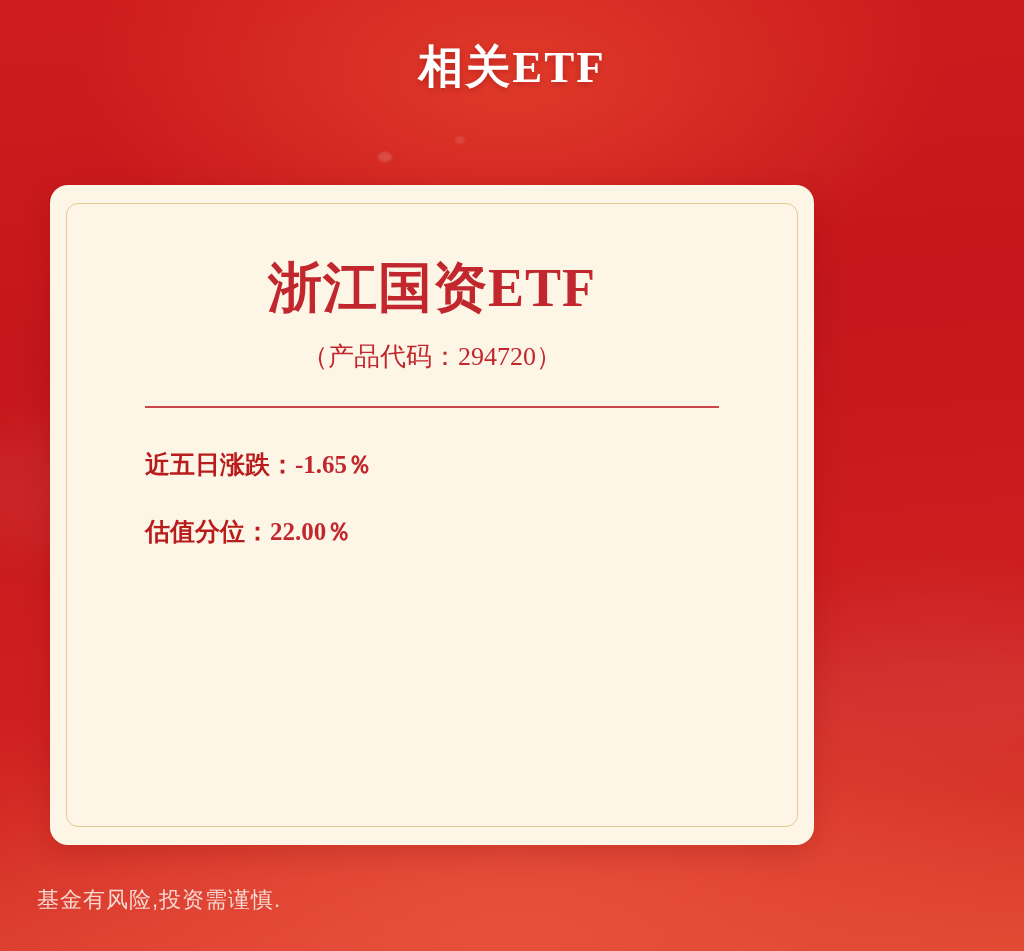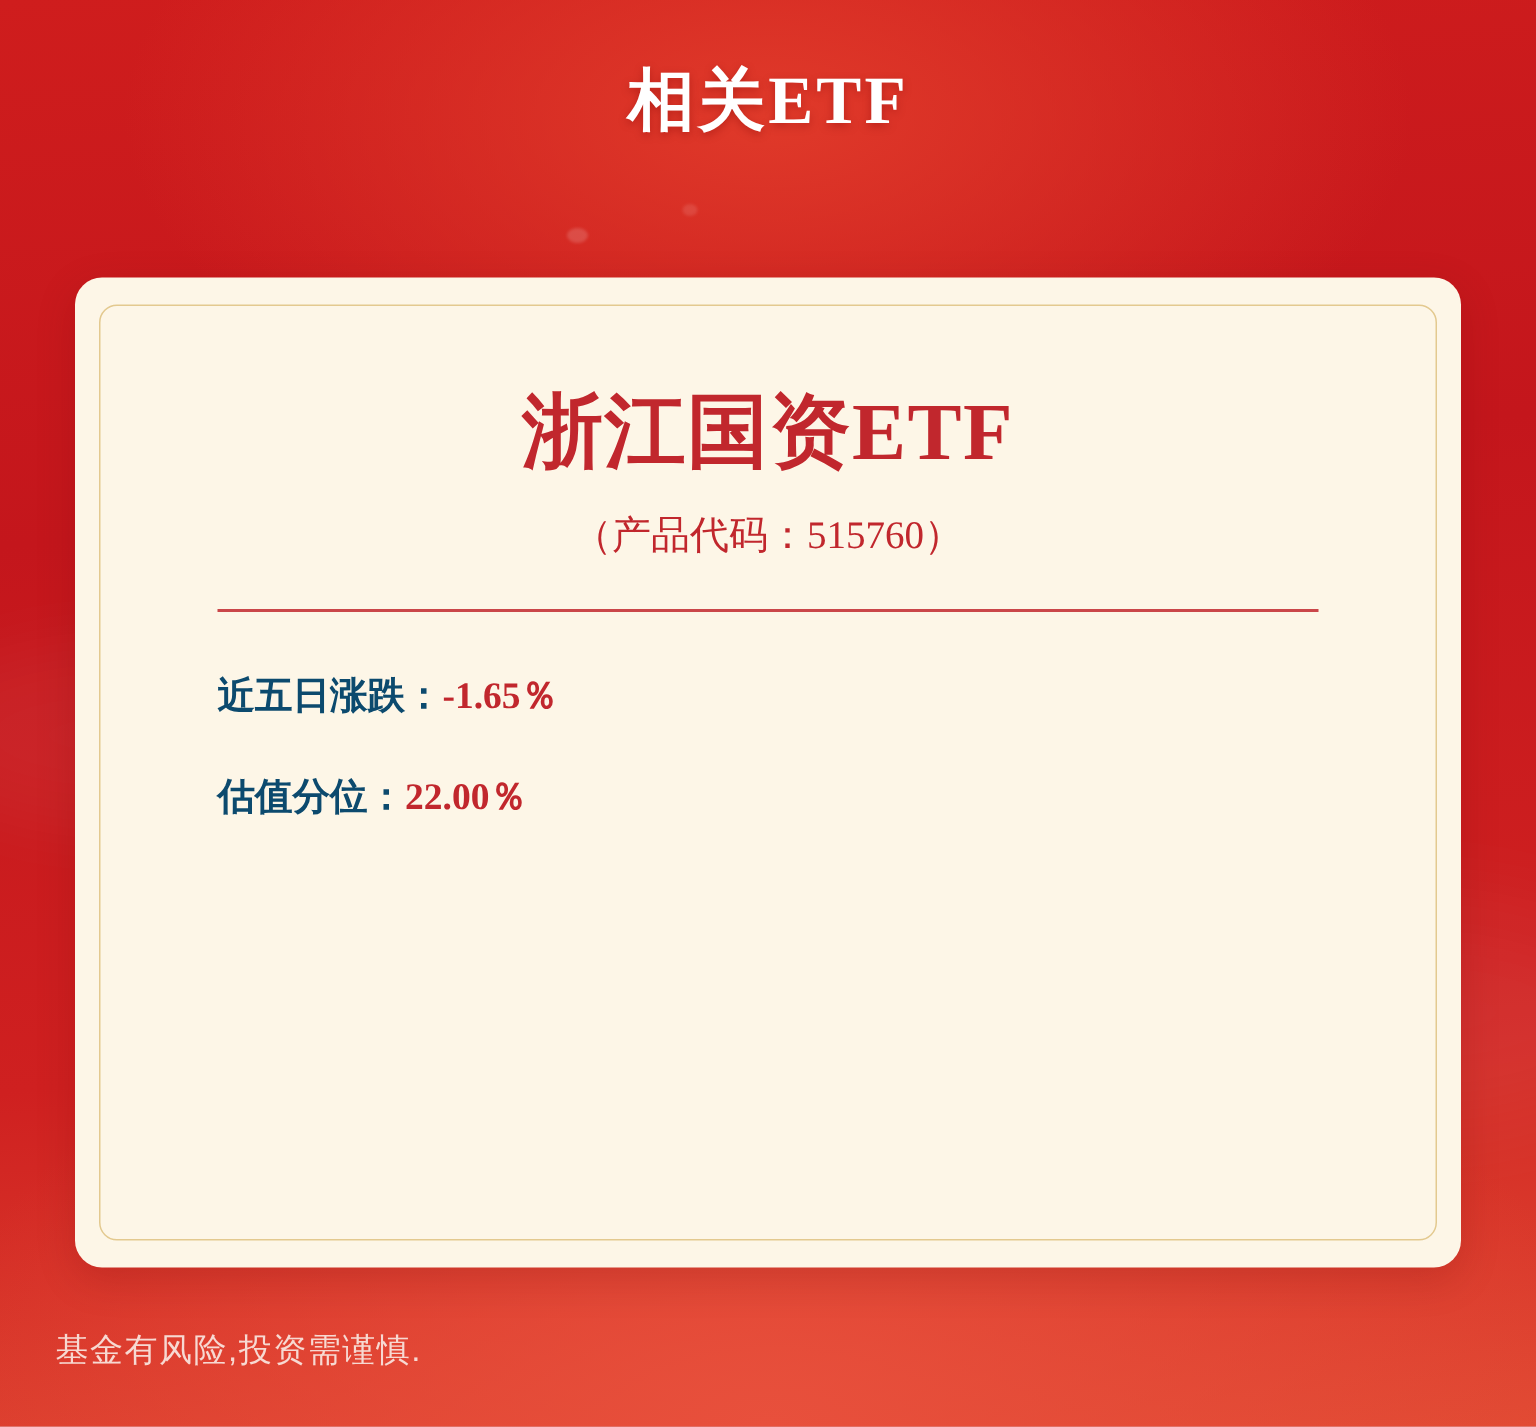--- a/index.html
+++ b/index.html
@@ -47,21 +47,21 @@
     font-weight: bold;
     letter-spacing: 2px;
     line-height: 1.15;
     text-shadow: 0 2px 6px rgba(120,0,0,0.35);
   }
 
   .card {
     position: absolute;
     left: 50px;
     top: 185px;
-    width: 924px;
+    width: 764px;
     height: 660px;
     background: #fdf6e7;
     border-radius: 18px;
     box-shadow: 0 8px 26px rgba(100,0,0,0.18);
   }
   .card-inner {
     position: absolute;
     left: 16px;
     top: 18px;
     right: 16px;
@@ -107,21 +107,21 @@
   .track-row {
     color: #c1272d;
     font-size: 24px;
   }
   .star {
     color: #c1272d;
     font-size: 22px;
     margin-right: 6px;
   }
   .label {
-    color: #0c4a6e;
+    color: #b91c1c;
     font-weight: bold;
   }
   .value {
     color: #c1272d;
     font-weight: bold;
   }
   .value-wrap {
     color: #c1272d;
     font-weight: bold;
   }
@@ -148,21 +148,21 @@
   <div class="blob b2"></div>
   <div class="blob b3"></div>
   <div class="blob b4"></div>
 
   <div class="title">相关ETF</div>
 
   <div class="card">
     <div class="card-inner">
 
       <div class="fund-name">浙江国资ETF</div>
-      <div class="fund-code">（产品代码：515760）</div>
+      <div class="fund-code">（产品代码：294720）</div>
 
       <div class="divider"></div>
 
       <div class="rows">
 
 
         <div class="row">
           <span class="label">近五日涨跌：</span><span class="value">-1.65％</span>
         </div>
 

